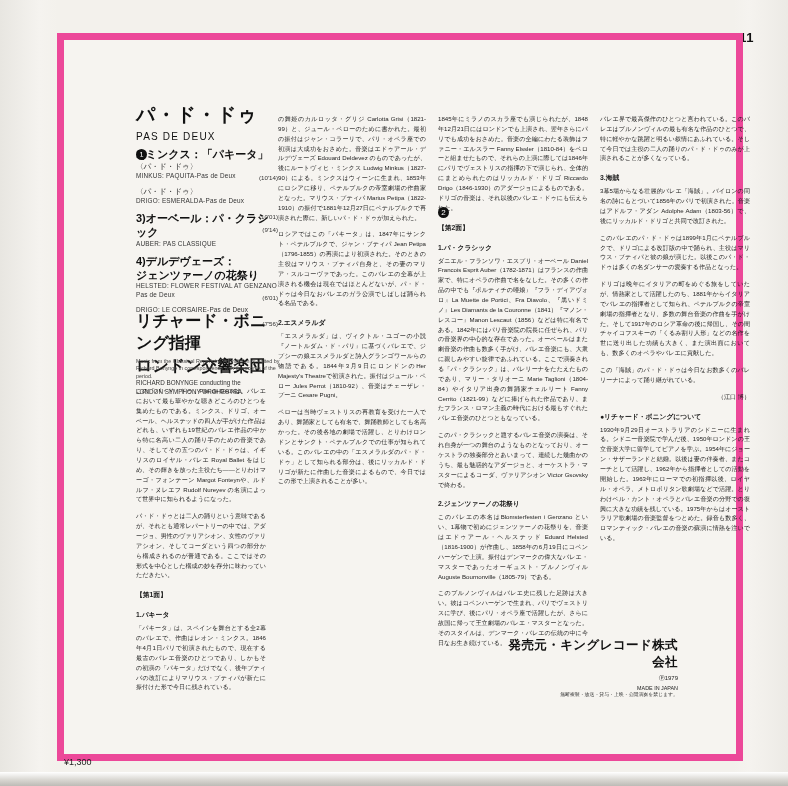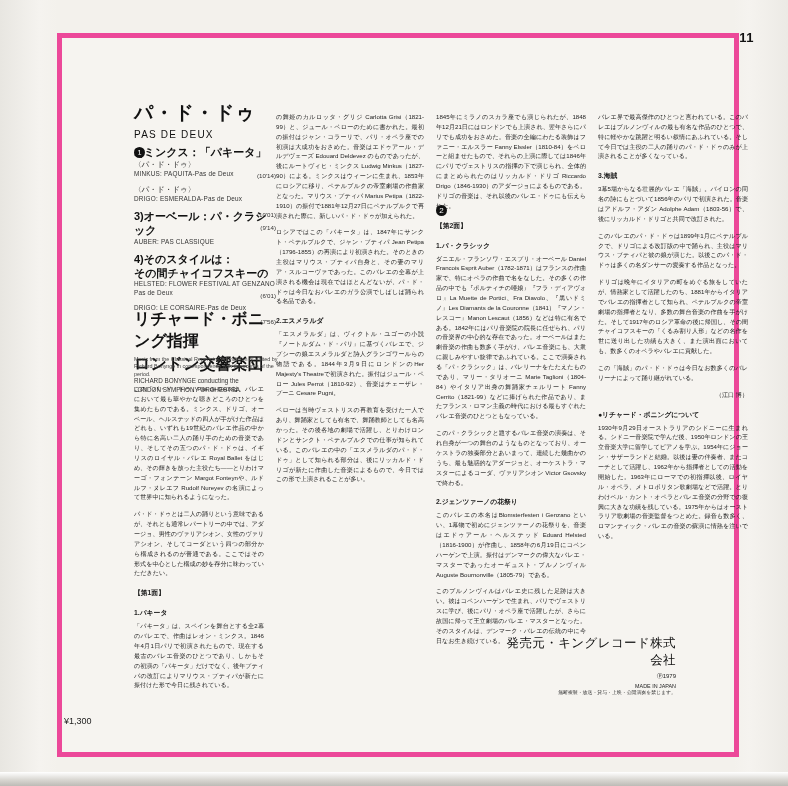--- a/index.html
+++ b/index.html
@@ -11,29 +11,29 @@
     overflow:hidden;
   }
   .sleeve{
     position:absolute; left:0; top:0; width:788px; height:786px;
     background:#f3f1ec;
   }
   
   .border-frame{
     position:absolute;
     left:57px; top:33px; width:672px; height:714px;
-    border:5px solid #ec4899;
+    border:7px solid #ec4899;
     background:#f6f4f0;
   }
   .catalog{
     position:absolute; right:34px; top:30px;
     font-size:13px; letter-spacing:.5px; font-weight:bold; color:#111;
   }
   .price{
-    position:absolute; left:64px; top:716px;
+    position:absolute; left:64px; top:757px;
     font-size:9px; color:#222;
   }
   
   .title-block{position:absolute; left:72px; top:62px; width:140px;}
   .title-jp{font-size:19px; font-weight:bold; letter-spacing:1px; color:#111;}
   .title-en{font-size:10px; letter-spacing:1.2px; margin-top:3px; color:#111;}
   .side-badge{
     display:inline-block; width:11px;height:11px;border-radius:50%;
     background:#111;color:#fff;font-size:8px;line-height:11px;text-align:center;
     margin-top:7px;
@@ -56,21 +56,21 @@
   .col h4{margin:9px 0 3px 0; font-size:6.8px; font-weight:bold;}
   .c1{left:72px; top:346px; width:130px;}
   .c2{left:214px; top:74px; width:148px;}
   .c3{left:374px; top:74px; width:150px;}
   .c4{left:536px; top:74px; width:150px;}
   
   .label-box{
     position:absolute; right:58px; bottom:56px; width:176px; text-align:right;
   }
   .label-line{font-size:4.9px; color:#333; line-height:1.5;}
-  .maker{font-size:12.5px; font-weight:normal; color:#111; letter-spacing:.4px;margin-top:15px;}
+  .maker{font-size:12.5px; font-weight:bold; color:#111; letter-spacing:.4px;margin-top:15px;}
   .maker-sub{font-size:6px; color:#222; margin-top:3px;}
   .mij{font-size:5.4px; color:#222; margin-top:2px;}
   .bottom-shadow{
     position:absolute; left:0; bottom:0; width:788px; height:14px;
     background:linear-gradient(to bottom,#ffffff 0%,#d9d7d2 55%,#bdbbb6 100%);
   }
   .edge-left{
     position:absolute;left:0;top:0;width:57px;height:786px;
     background:linear-gradient(to right,#e8e6e1 0%,#f5f3ef 70%,#f3f1ec 100%);
   }
@@ -111,22 +111,22 @@
         <div class="time" style="top:26px;">(10'01)</div>
       </div>
 
       <div class="tr">
         <div class="jp"><span>3)</span><span>オーベール：パ・クラシック</span></div>
         <div class="en">AUBER: PAS CLASSIQUE</div>
         <div class="time" style="top:14px;">(9'14)</div>
       </div>
 
       <div class="tr">
-        <div class="jp"><span>4)</span><span>そのスタイルは：</span></div>
-        <div class="jp">その間チャイコフスキーの</div>
+        <div class="jp"><span>4)</span><span>デルデヴェーズ：</span></div>
+        <div class="jp">ジェンツァーノの花祭り</div>
         <div class="en">HELSTED: FLOWER FESTIVAL AT GENZANO Pas de Deux</div>
         <div class="time" style="top:39px;">(6'01)</div>
       </div>
 
       <div class="tr">
         <div class="en">DRIGO: LE CORSAIRE-Pas de Deux</div>
         <div class="time" style="top:14px;">(7'56)</div>
       </div>
     </div>
 

